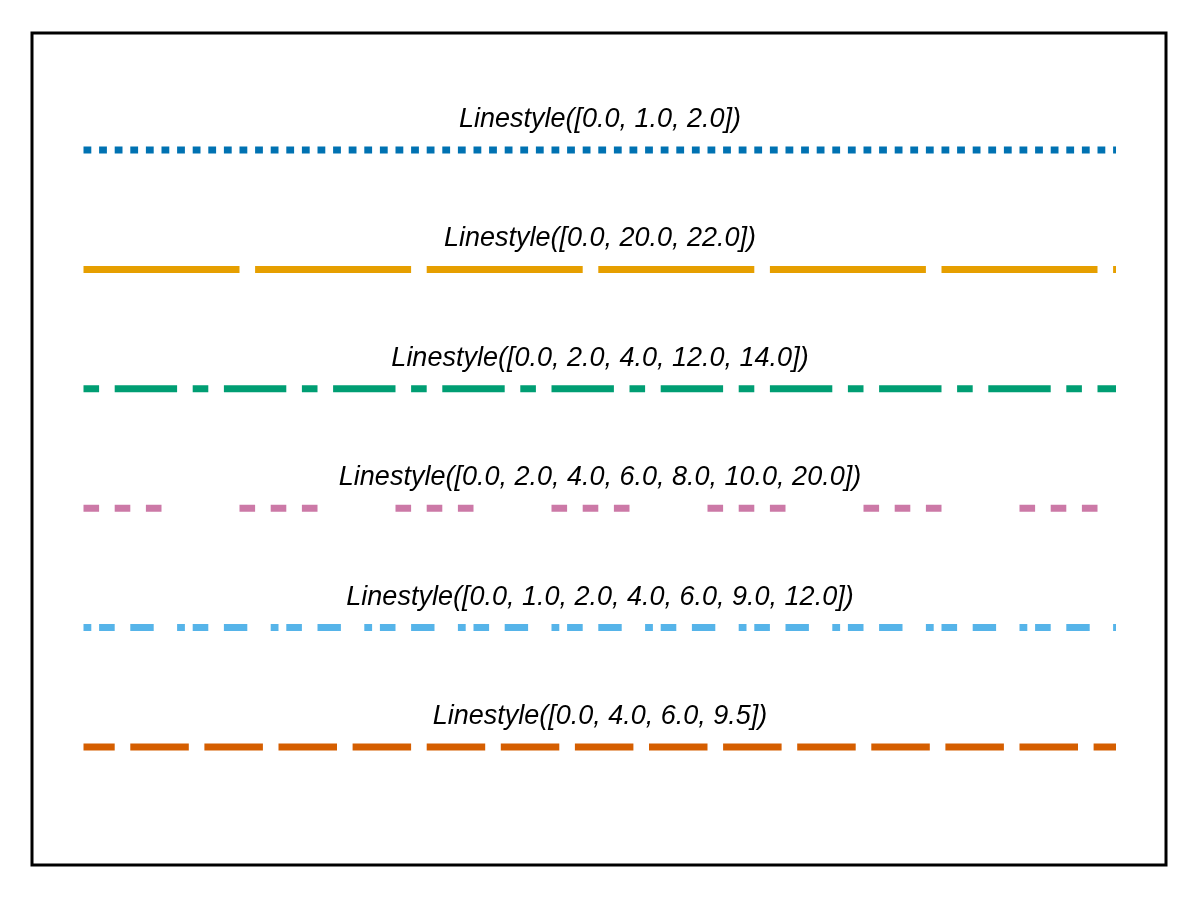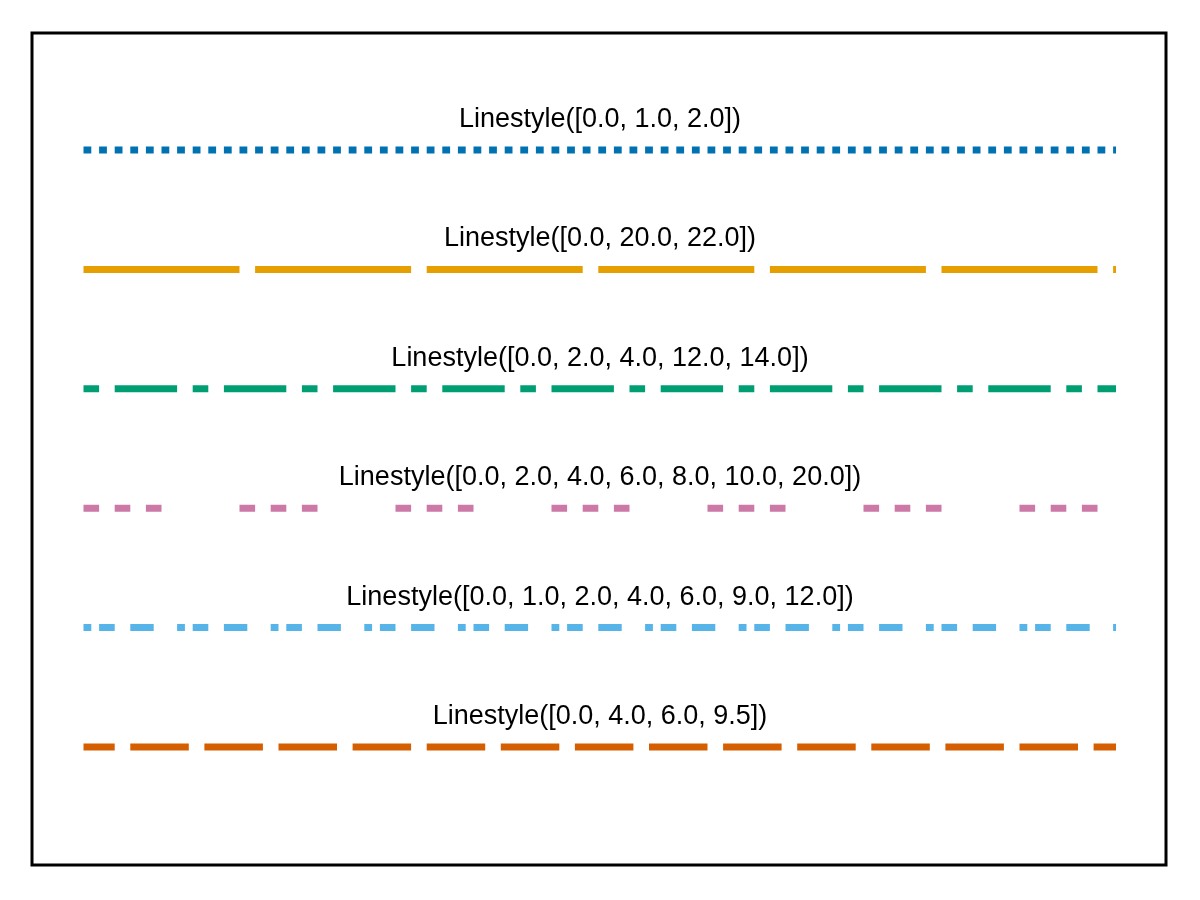--- a/index.html
+++ b/index.html
@@ -6,20 +6,21 @@
     margin: 0;
     padding: 0;
     background: #ffffff;
   }
   .stage {
     position: relative;
     width: 1200px;
     height: 900px;
     background: #ffffff;
     overflow: hidden;
+    font-style: italic;
   }
   svg.fig {
     display: block;
     width: 1200px;
     height: 900px;
   }
   text.lbl {
     font-family: "Liberation Sans", "DejaVu Sans", sans-serif;
     font-size: 27px;
     fill: #000000;

